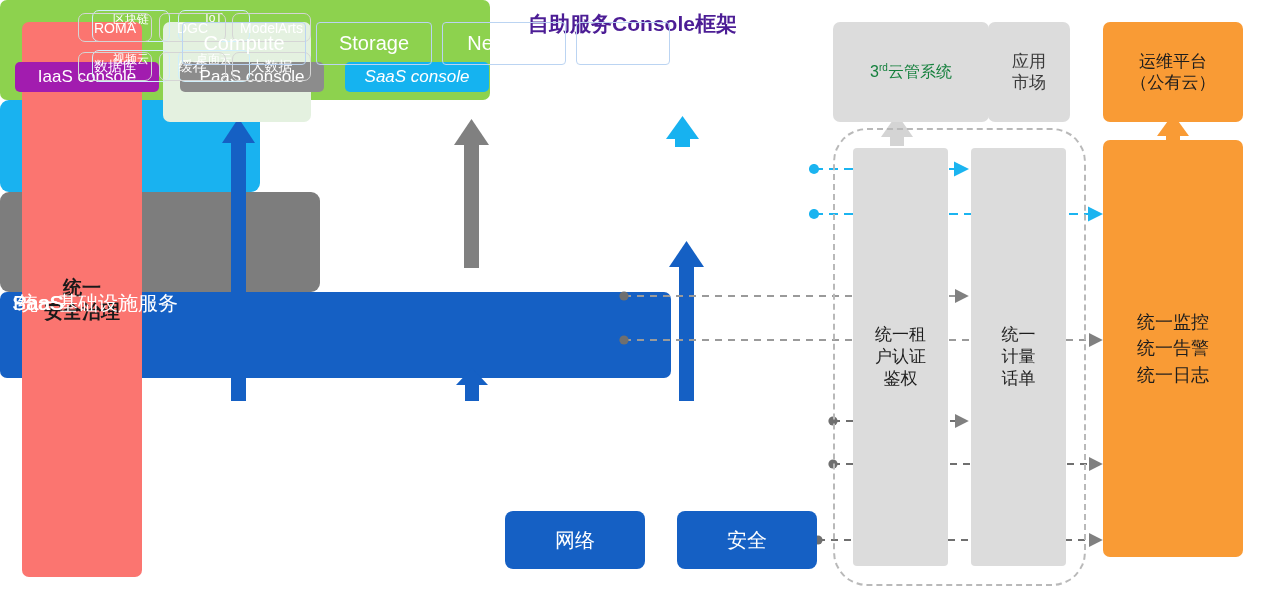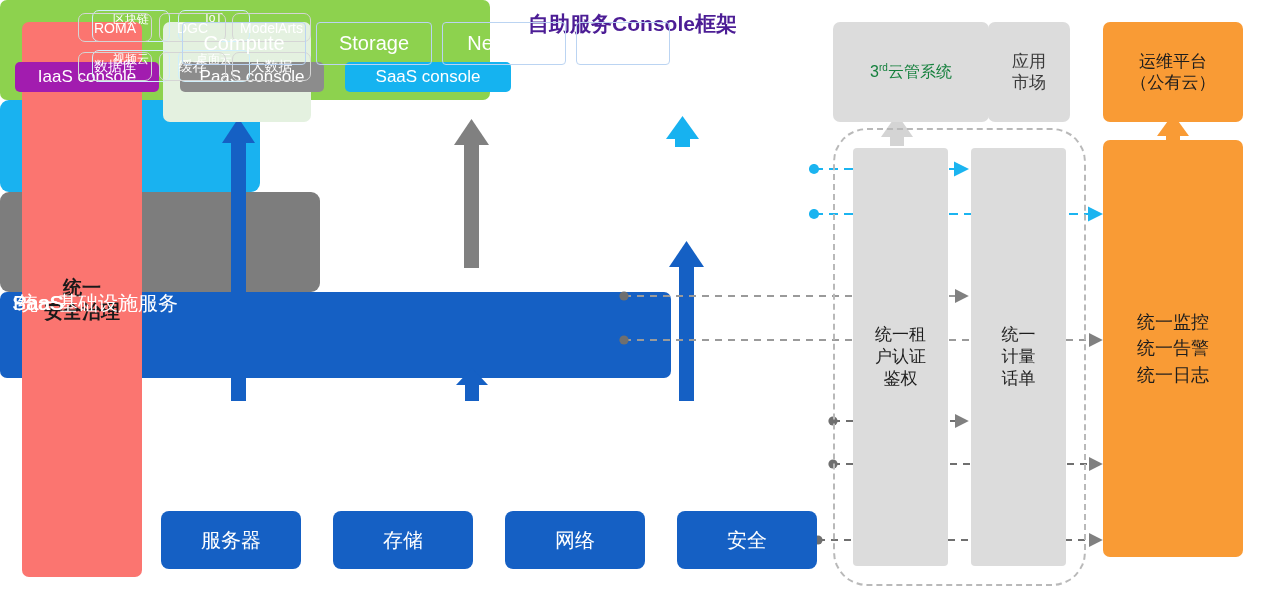--- a/index.html
+++ b/index.html
@@ -15,21 +15,21 @@
 
   
   #sec-gov{left:22px;top:22px;width:120px;height:555px;background:#FB7570;color:#1a1a1a;font-size:19px;font-weight:600;border-radius:7px;}
   #api-gw{left:163px;top:22px;width:148px;height:100px;background:#E4F1E0;color:#2b2b2b;font-size:18px;border-radius:7px;}
 
   #console-frame{left:322px;top:22px;width:490px;height:100px;background:#8DD24E;border-radius:7px;}
   #console-title{position:absolute;left:0;top:10px;width:100%;text-align:center;color:#4c1d95;font-size:21px;font-weight:600;}
   .console-chip{position:absolute;top:62px;height:30px;display:flex;align-items:center;justify-content:center;color:#fff;font-size:17px;border-radius:5px;}
   #chip-iaas{left:15px;width:144px;background:#a21caf;}
   #chip-paas{left:180px;width:144px;background:#8C8C8C;}
-  #chip-saas{left:345px;width:166px;background:#15B3F0;}
+  #chip-saas{left:345px;width:144px;background:#15B3F0;font-style:italic;}
 
   #third-cloud{left:833px;top:22px;width:156px;height:100px;background:#DCDCDC;color:#15803d;font-size:16px;border-radius:7px;}
   #third-cloud sup{font-size:10px;vertical-align:super;}
   #app-market{left:988px;top:22px;width:82px;height:100px;background:#DCDCDC;color:#3b3b3b;font-size:17px;border-radius:7px;}
   #ops-platform{left:1103px;top:22px;width:140px;height:100px;background:#F99B35;color:#1d1d1d;font-size:17px;border-radius:7px;}
 
   
   #saas{left:552px;top:146px;width:260px;height:92px;background:#19B2F0;border-radius:9px;}
   #saas-label{position:absolute;left:12px;top:50%;transform:translateY(-50%);color:#fff;font-size:21px;}
   .saas-chip{position:absolute;height:30px;display:flex;align-items:flex-start;justify-content:center;color:#fff;font-size:12px;border:1.6px solid #CFEFFC;border-radius:7px;background:transparent;}
@@ -252,26 +252,20 @@
         <span>Storage</span>
       </div>
     <div id="ic-2" class="infra-chip">
         <span>Network</span>
       </div>
     <div id="ic-3" class="infra-chip">
         <span>CCE</span>
       </div>
   </div>
 
-  <div id="res-0" class="res">
-      <span>服务器</span>
-    </div>
-  <div id="res-1" class="res">
-      <span>存储</span>
-    </div>
   <div id="res-2" class="res">
       <span>网络</span>
     </div>
   <div id="res-3" class="res">
       <span>安全</span>
     </div>
 
   <div id="gcol-auth" class="gcol">
     <div>
       <div>统一租</div>

